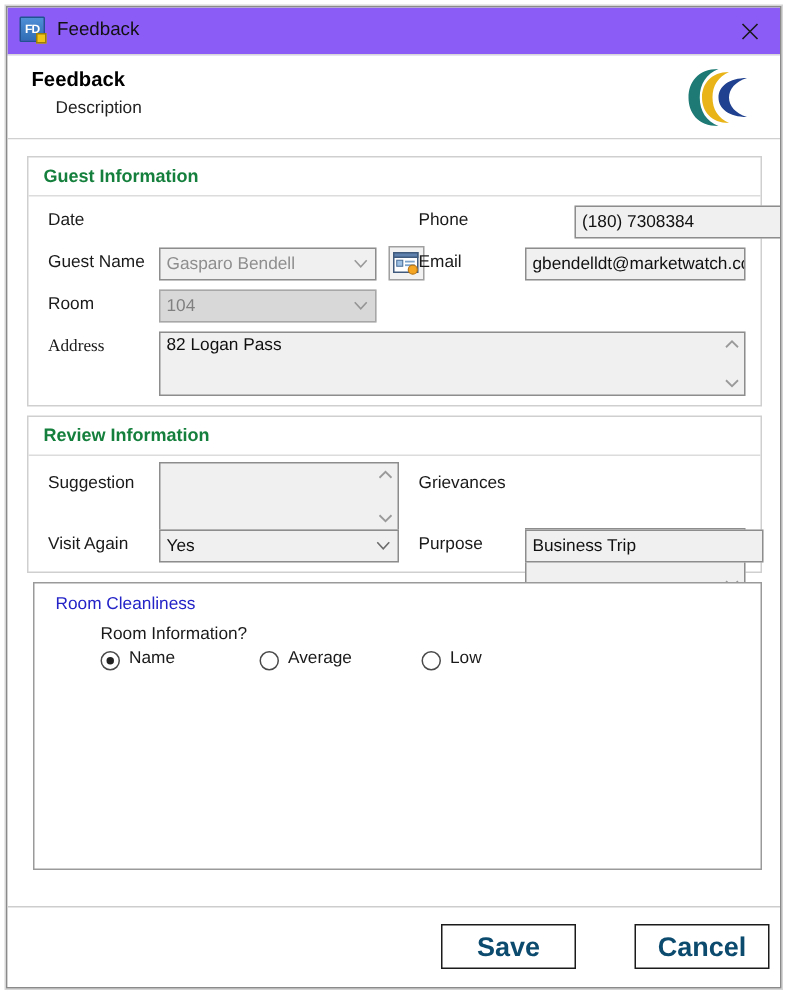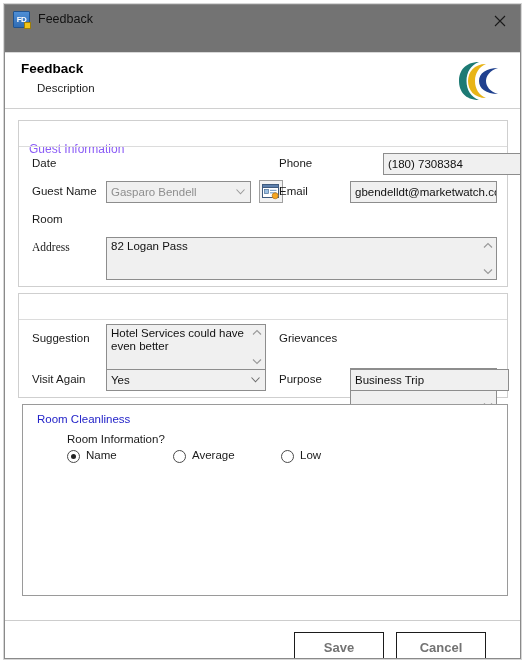--- a/index.html
+++ b/index.html
@@ -17,22 +17,22 @@
     width: 517px; height: 655px;
     background: #ffffff;
     border: 1px solid #8a8a8a;
     box-shadow: 0 0 0 1px #d6d6d6;
     overflow: hidden;
   }
 
   
   .titlebar {
     position: relative;
-    height: 48px;
-    background: #737373;
+    height: 32px;
+    background: #8b5cf6;
     border-bottom: 1px solid #d8d8d8;
   }
   .title-icon {
     position: absolute; left: 8px; top: 6px;
     width: 17px; height: 17px;
     background: linear-gradient(#4f8fd6, #2f6cb5);
     border: 1px solid #20538f;
     border-radius: 1px;
   }
   .title-icon .glyph {
@@ -84,22 +84,22 @@
 
   
   .body { position: relative; height: 511px; background: #ffffff; }
 
   .groupbox {
     position: absolute;
     background: #ffffff;
     border: 1px solid #cfcfcf;
   }
   .groupbox > .gb-title {
-    position: absolute; left: 10px; top: 21px;
-    font-size: 12px; font-weight: normal; color: #8b5cf6;
+    position: absolute; left: 10px; top: 5px;
+    font-size: 12px; font-weight: bold; color: #15803d;
   }
   .groupbox > .gb-rule {
     position: absolute; left: 0; right: 0; top: 25px;
     height: 1px; background: #dcdcdc;
   }
 
   .lbl {
     position: absolute;
     font-size: 11.5px;
     color: #1a1a1a;
@@ -224,29 +224,29 @@
     height: 56px;
     background: #ffffff;
     border-top: 1px solid #cdcdcd;
   }
   .btn {
     position: absolute;
     top: 11px;
     height: 30px;
     background: #ffffff;
     border: 1.5px solid #1b1b1b;
-    font-size: 13px;
+    font-size: 18px;
     font-weight: bold;
-    color: #737373;
+    color: #0c4a6e;
     font-family: "Liberation Sans", sans-serif;
     cursor: default;
     padding: 0;
   }
   .btn-save { right: 136px; width: 90px; }
-  .btn-cancel { right: 34px; width: 90px; }
+  .btn-cancel { right: 7px; width: 90px; }
 </style>
 </head>
 <body>
 
 <div class="window">
 
   <div class="titlebar">
     <div class="title-icon">
       <div class="glyph">FD</div>
       <div class="corner"></div>
@@ -289,20 +289,26 @@
           <rect x="0.5" y="0.5" width="16" height="13" fill="#ffffff" stroke="#3f5a7d"></rect>
           <rect x="0.5" y="0.5" width="16" height="3" fill="#5d80ad" stroke="#3f5a7d"></rect>
           <rect x="2.5" y="5.5" width="4" height="4" fill="#9dc0e2" stroke="#4a6f99" stroke-width="0.7"></rect>
           <rect x="8" y="5.8" width="6.5" height="1.2" fill="#7da3cb"></rect>
           <rect x="8" y="8.2" width="6.5" height="1.2" fill="#7da3cb"></rect>
           <circle cx="13.2" cy="11.8" r="3" fill="#f5a623" stroke="#b8781a" stroke-width="0.8"></circle>
         </svg>
       </div>
 
       <div class="lbl" style="left:13px; top:92px;">Room</div>
+      <div class="combo disabled" style="left:87px; top:88px; width:145px; height:22px;">
+        <span>104</span>
+        <svg class="arrow" width="9" height="6" viewBox="0 0 9 6">
+          <path d="M0.5 0.5 L4.5 4.8 L8.5 0.5" stroke="#959595" stroke-width="1.1" fill="none"></path>
+        </svg>
+      </div>
 
       <div class="lbl" style="left:13px; top:120px;font-family:Liberation Serif, serif;">Address</div>
       <div class="ta" style="left:87px; top:116px; width:391px; height:43px;">
         <span>82 Logan Pass</span>
         <svg class="sb-up" viewBox="0 0 12 12">
           <path d="M2 7.5 L6 3.5 L10 7.5" stroke="#9a9a9a" stroke-width="1.2" fill="none"></path>
         </svg>
         <svg class="sb-dn" viewBox="0 0 12 12">
           <path d="M2 4.5 L6 8.5 L10 4.5" stroke="#9a9a9a" stroke-width="1.2" fill="none"></path>
         </svg>
@@ -313,25 +319,25 @@
         <span>(180) 7308384</span>
       </div>
 
       <div class="lbl" style="left:260px; top:64px;">Email</div>
       <div class="tb" style="left:331px; top:60px; width:147px; height:22px;">
         <span>gbendelldt@marketwatch.com</span>
       </div>
     </div>
 
     <div class="groupbox" style="left:13px; top:184px; width:490px; height:105px;">
+      <div class="gb-title">Review Information</div>
       <div class="gb-rule"></div>
 
       <div class="lbl" style="left:13px; top:38px;">Suggestion</div>
       <div class="ta" style="left:87px; top:30px; width:160px; height:46px;">
-        <span>Hotel Services could have even better</span>
         <svg class="sb-up" viewBox="0 0 12 12">
           <path d="M2 7.5 L6 3.5 L10 7.5" stroke="#9a9a9a" stroke-width="1.2" fill="none"></path>
         </svg>
         <svg class="sb-dn" viewBox="0 0 12 12">
           <path d="M2 4.5 L6 8.5 L10 4.5" stroke="#9a9a9a" stroke-width="1.2" fill="none"></path>
         </svg>
       </div>
 
       <div class="lbl" style="left:260px; top:38px;">Grievances</div>
       <div class="ta" style="left:331px; top:30px; width:147px; height:46px;margin-top:44px;">

